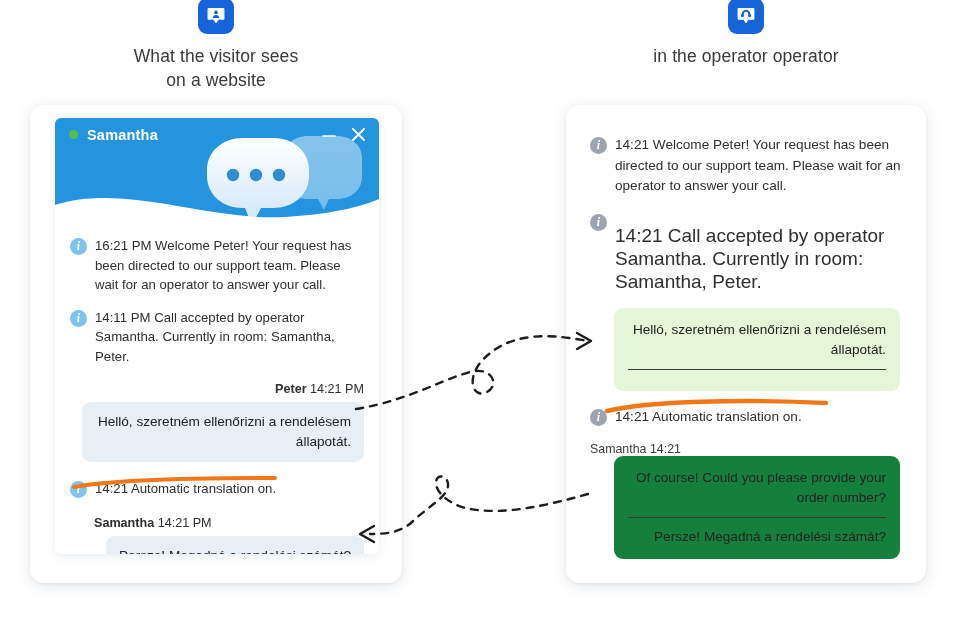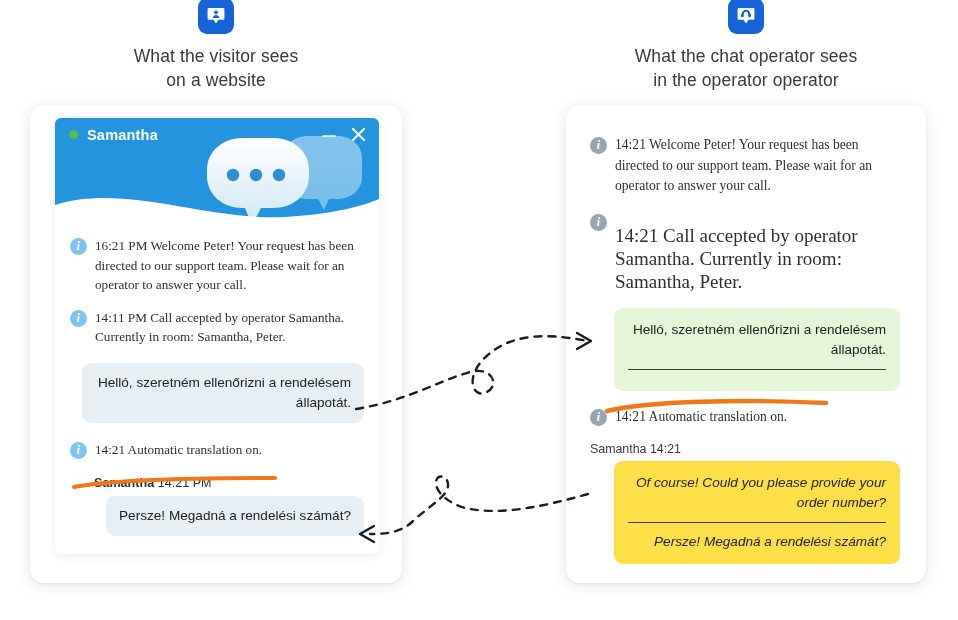--- a/index.html
+++ b/index.html
@@ -67,42 +67,42 @@
   .sys-row{display:flex;gap:8px;margin-bottom:13px;align-items:flex-start;}
   .info-icon{
     flex:0 0 auto;width:17px;height:17px;border-radius:50%;
     display:flex;align-items:center;justify-content:center;
     font-family:"Liberation Serif","DejaVu Serif",serif;
     font-style:italic;font-weight:bold;font-size:12px;color:#fff;
     margin-top:2px;
   }
   .info-blue{background:#7ec4ef;}
   .info-gray{background:#9aa5b1;}
-  .sys-text{font-size:13.2px;line-height:19.5px;color:#2f2f2f;font-family:Liberation Serif, serif;}
+  .sys-text{font-size:13.2px;line-height:19.5px;color:#2f2f2f;}
 
   .meta{font-size:12.6px;color:#2f2f2f;margin-bottom:6px;}
   .meta .who{font-weight:bold;}
   .meta.right{text-align:right;}
 
   .bubble{
     border-radius:9px;padding:10px 13px;
     font-size:13.6px;line-height:20px;color:#222;
     display:inline-block;box-sizing:border-box;text-align:right;
   }
   .bubble-grey{background:#e7eff5;}
 
   
   .ul-orange{position:absolute;pointer-events:none;}
 
   
   #console{position:absolute;left:566px;top:105px;width:360px;height:478px;padding:30px 24px 0 24px;box-sizing:border-box;}
   .bubble-green{background:#e4f5d8;}
-  .bubble-blue{background:#fde047;font-style:italic;}
+  .bubble-blue{background:#15803d;}
   .tr-divider{height:0;border-top:1.6px solid #3a3a3a;margin:9px 0 9px 0;}
-  .meta-plain{font-size:12.4px;color:#3a3a3a;margin-bottom:5px;}
+  .meta-plain{font-size:12.4px;color:#3a3a3a;}
 
   
   #connectors{position:absolute;left:0;top:0;width:958px;height:620px;pointer-events:none;z-index:40;}
 </style>
 </head>
 <body>
 
 <div class="stage">
 
   <div class="col-head" id="head-left">
@@ -119,21 +119,20 @@
 
   <div class="col-head" id="head-right">
     <div class="app-icon">
       <svg width="22" height="22" viewBox="0 0 24 24" aria-hidden="true">
         <path d="M4 3.4h16c.7 0 1.2.55 1.2 1.2v10.4c0 .66-.5 1.2-1.2 1.2h-5.3l-2.3 3.3a.5.5 0 0 1-.8 0l-2.3-3.3H4c-.7 0-1.2-.54-1.2-1.2V4.6c0-.65.5-1.2 1.2-1.2z" fill="#ffffff"></path>
         <path d="M12 5.1a4.6 4.6 0 0 0-4.6 4.6v3.1h2.25V9.7a2.35 2.35 0 1 1 4.7 0v3.1H16.6V9.7A4.6 4.6 0 0 0 12 5.1z" fill="#1565d8"></path>
         <rect x="6.6" y="9.5" width="2.3" height="3.9" rx="1.15" fill="#1565d8"></rect>
         <rect x="15.1" y="9.5" width="2.3" height="3.9" rx="1.15" fill="#1565d8"></rect>
       </svg>
     </div>
-    <div class="title">What the chat operator sees</div>
     <div class="title">in the operator operator</div>
   </div>
 
   <div class="card" id="card-left"></div>
   <div class="card" id="card-right"></div>
 
   <div id="widget">
 
     <div class="widget-banner">
       <svg class="banner-art" viewBox="0 0 324 104" preserveAspectRatio="none" aria-hidden="true">
@@ -185,20 +184,24 @@
         <span class="info-icon info-blue">i</span>
         <span class="sys-text">16:21 PM Welcome Peter! Your request has been directed to our support team. Please wait for an operator to answer your call.</span>
       </div>
 
       <div class="sys-row">
         <span class="info-icon info-blue">i</span>
         <span class="sys-text">14:11 PM Call accepted by operator Samantha. Currently in room: Samantha, Peter.</span>
       </div>
 
       <div style="margin-top:16px;">
+        <div class="meta right">
+          <span class="who">Peter</span>
+          <span>14:21 PM</span>
+        </div>
         <div style="display:flex;justify-content:flex-end;">
           <div class="bubble bubble-grey" style="max-width:282px;">Helló, szeretném ellenőrizni a rendelésem állapotát.</div>
         </div>
       </div>
 
       <div class="sys-row" style="margin-top:17px;margin-bottom:4px;">
         <span class="info-icon info-blue">i</span>
         <span class="sys-text">14:21 Automatic translation on.</span>
       </div>
 

